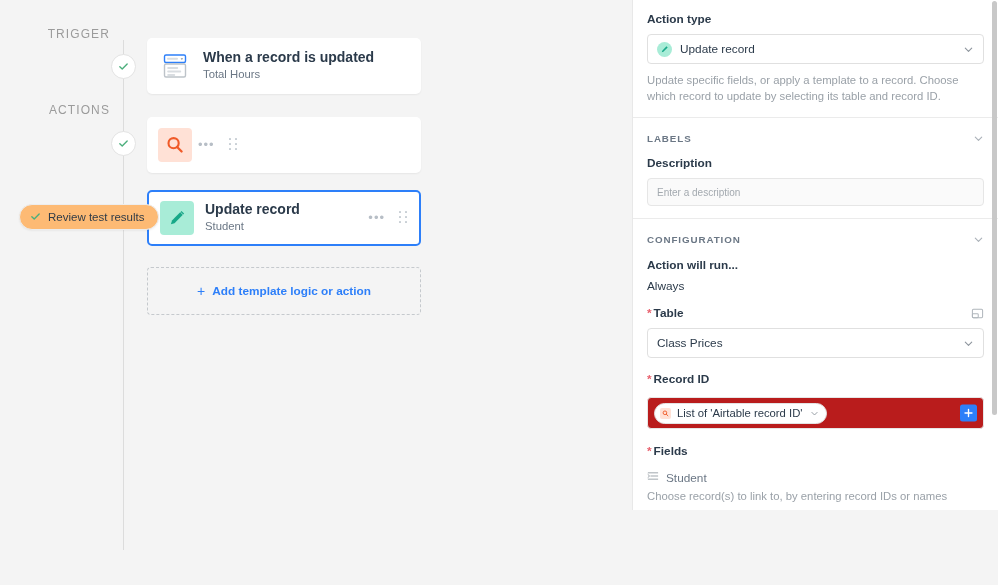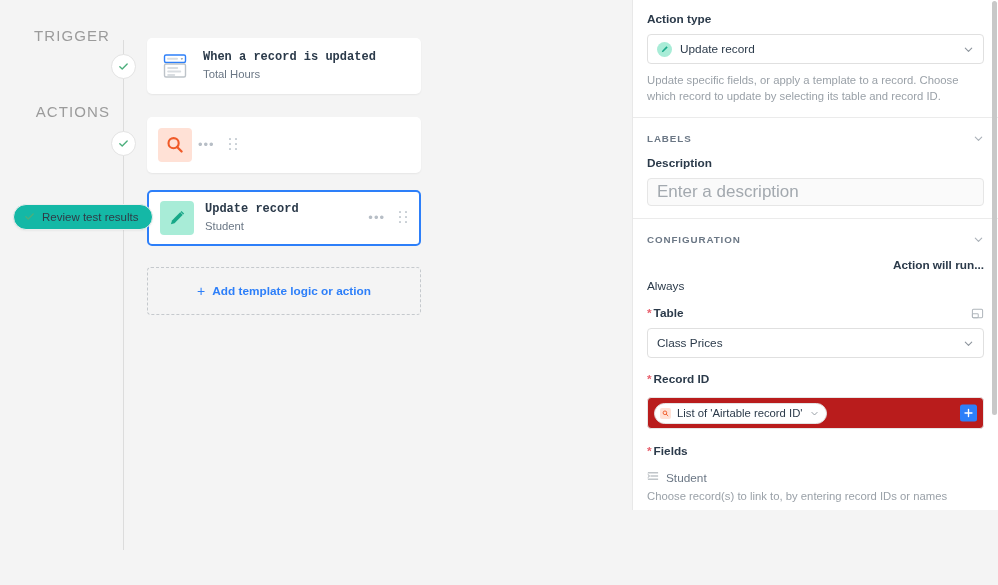--- a/index.html
+++ b/index.html
@@ -52,40 +52,40 @@
     align-items: center;
     justify-content: center;
   }
   .rail-node.trigger { top: 54px; }
   .rail-node.action-1 { top: 131px; }
 
   .rail-check svg { display: block; }
 
   .rail-label {
     position: absolute;
-    font-size: 15px;
+    font-size: 12px;
     letter-spacing: 1.1px;
     color: #9b9b9b;
     font-weight: 400;
     text-transform: uppercase;
     text-align: right;
     width: 110px;
     left: 0;
   }
   .rail-label.trigger { top: 27px; }
   .rail-label.actions { top: 103px; }
 
   
   .review-pill {
     position: absolute;
-    left: 13px;
+    left: 19px;
     top: 204px;
     height: 26px;
     padding: 0 13px 0 10px;
-    background: #14b8a6;
+    background: #fdba74;
     border: 1px solid #ededed;
     border-radius: 14px;
     display: flex;
     align-items: center;
     gap: 7px;
     font-size: 11.5px;
     color: #2f3b47;
     box-shadow: 0 1px 2px rgba(0,0,0,0.05);
     z-index: 5;
     cursor: pointer;
@@ -117,26 +117,25 @@
     border-radius: 4px;
     flex: 0 0 34px;
     display: flex; align-items: center; justify-content: center;
   }
   .step-icon.search-bg { background: #ffe1d6; }
   .step-icon.pencil-bg { background: #a8ecd7; }
   .step-icon.form-bg { background: transparent; }
 
   .step-text { margin-left: 11px; flex: 1 1 auto; min-width: 0; }
   .step-title {
-    font-size: 12px;
+    font-size: 14px;
     font-weight: bold;
     color: #2b3a4a;
     line-height: 15px;
     white-space: nowrap;
-    font-family: Liberation Mono, monospace;
   }
   .step-sub {
     font-size: 11.3px;
     color: #6b7785;
     line-height: 15px;
     margin-top: 2px;
     white-space: nowrap;
     overflow: hidden;
     text-overflow: ellipsis;
   }
@@ -274,21 +273,21 @@
   }
 
   .text-input {
     height: 28px;
     border: 1px solid #e6e6e6;
     border-radius: 4px;
     background: #fafafa;
     display: flex;
     align-items: center;
     padding: 0 9px;
-    font-size: 17px;
+    font-size: 10px;
     color: #a3a9af;
     cursor: text;
   }
 
   .plain-value {
     font-size: 11.8px;
     color: #2b3a4a;
     line-height: 16px;
   }
 
@@ -511,21 +510,21 @@
     <div class="panel-section" style="padding-top:6px;">
       <div class="section-head">
         <span class="section-title">CONFIGURATION</span>
         <span class="chev">
           <svg width="11" height="11" viewBox="0 0 12 12">
               <path d="M2.5 4.5 L6 8 L9.5 4.5" fill="none" stroke="#aab1b8" stroke-width="1.2" stroke-linecap="round" stroke-linejoin="round"></path>
             </svg>
         </span>
       </div>
 
-      <div class="field-label" style="margin-top:4px;text-align:right;">Action will run...</div>
+      <div class="field-label" style="margin-top:4px;">Action will run...</div>
       <div class="plain-value" style="margin-top:5px;">Always</div>
 
       <div style="display:flex; align-items:center; justify-content:space-between; margin-top:11px;">
         <span class="field-label">
           <span class="req">*</span><span>Table</span>
         </span>
         <span class="expand-icon">
           <svg width="13" height="13" viewBox="0 0 14 14">
             <rect x="1.5" y="2.5" width="11" height="9" rx="1.2" fill="none" stroke="#b0b6bc" stroke-width="1.1"></rect>
             <rect x="1.5" y="7.2" width="6.3" height="4.3" rx="1" fill="none" stroke="#b0b6bc" stroke-width="1.1"></rect>

